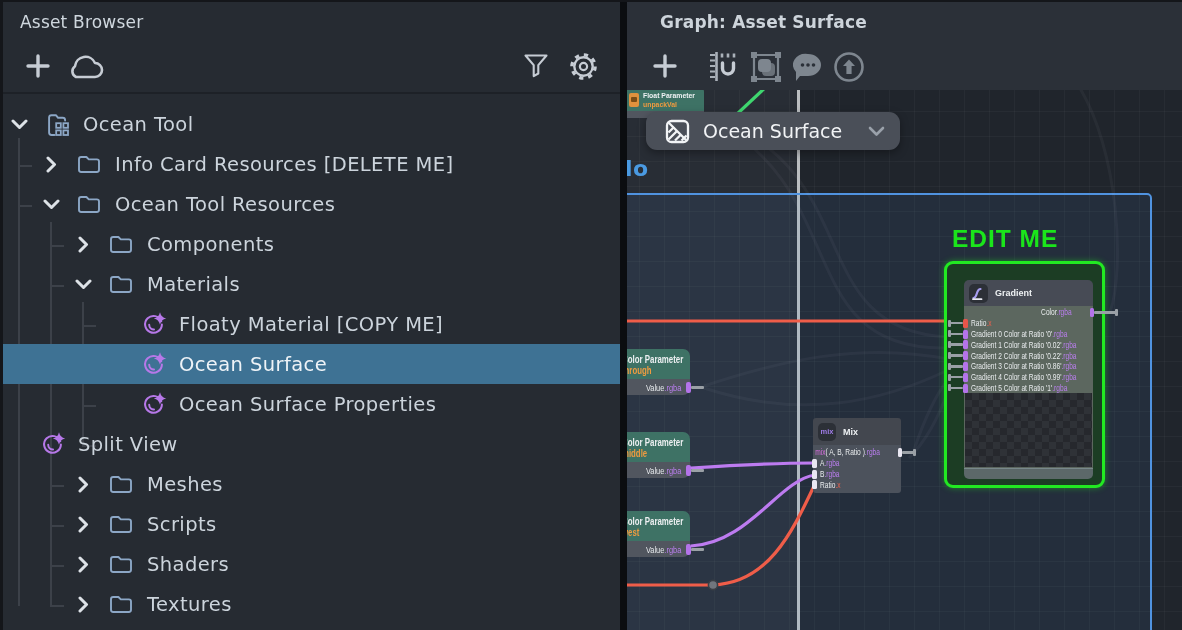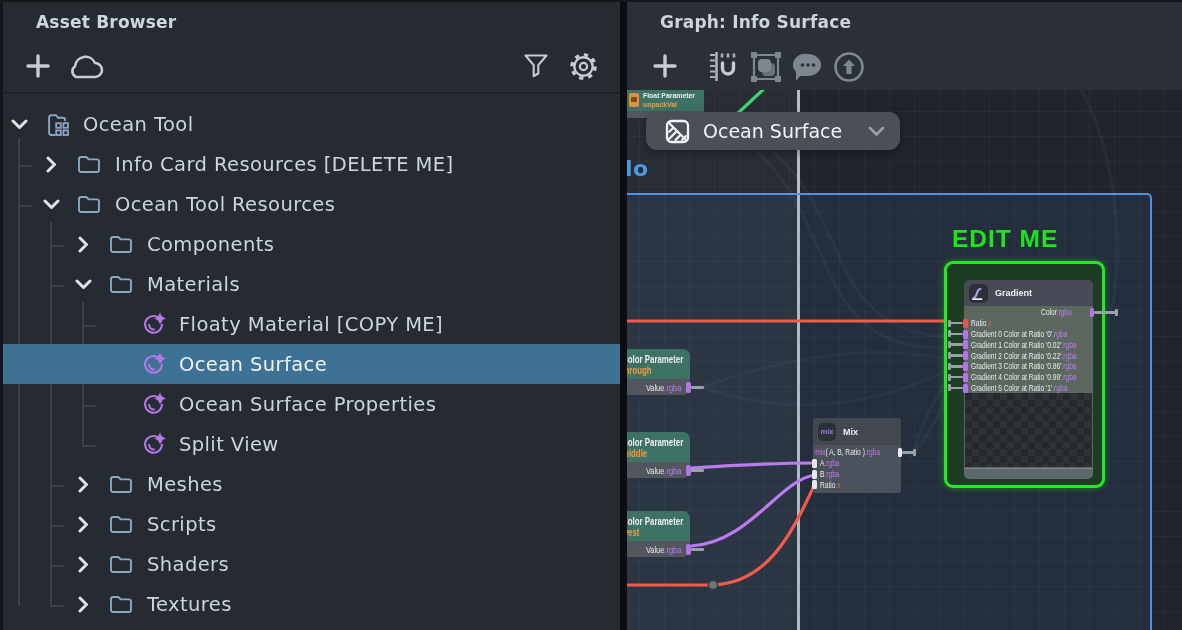--- a/index.html
+++ b/index.html
@@ -8,22 +8,22 @@
 
   
   .asset-panel {
     position:absolute; left:0; top:0; width:620px; height:630px;
     background:#262b32;
   }
   .edge-top { position:absolute; left:0; top:0; width:1182px; height:2px; background:#14161a; z-index:50; }
   .edge-left { position:absolute; left:0; top:0; width:3px; height:630px; background:#14161a; z-index:50; }
   .ab-toolbar-sep { position:absolute; left:0; top:92px; width:620px; height:2px; background:rgba(0,0,0,0.22); }
   .panel-title {
-    position:absolute; left:36px; top:12px; font-family:"DejaVu Sans",sans-serif;
-    font-size:17px; font-weight:bold; color:#cfd7de; letter-spacing:.2px;
+    position:absolute; left:20px; top:12px; font-family:"DejaVu Sans",sans-serif;
+    font-size:17px; font-weight:normal; color:#cfd7de; letter-spacing:.2px;
   }
   .ab-toolbar { position:absolute; left:0; top:40px; width:100%; height:52px; }
   .icon-btn { position:absolute; cursor:pointer; }
   .search-box {
     position:absolute; left:123px; top:7px; width:377px; height:38px;
     background:#1b1e24; border:1px solid #14161a; border-radius:2px;
     display:flex; align-items:center;
   }
   .search-box svg { margin-left:11px; flex:none; }
   .search-input {
@@ -314,21 +314,21 @@
           <span class="tr-chevron"></span>
           <span class="tr-icon">
             <svg width="27" height="27" viewBox="0 0 27 27">
     <path d="M21.3 10.2 a8.4 8.4 0 1 0 0.6 3.4" fill="none" stroke="#b678e8" stroke-width="2" stroke-linecap="round"></path>
     <path d="M9.2 13.8 a4.8 4.8 0 0 0 4.8 4.8" fill="none" stroke="#b678e8" stroke-width="2" stroke-linecap="round"></path>
     <path d="M20 1.3 Q21.1 6.4 26.2 7.5 Q21.1 8.6 20 13.7 Q18.9 8.6 13.8 7.5 Q18.9 6.4 20 1.3 Z" fill="#b678e8"></path>
   </svg>
           </span>
           <span class="tr-label">Ocean Surface Properties</span>
         </div>
-        <div class="tree-row" style="padding-left: 101px;">
+        <div class="tree-row" style="">
           <span class="tr-chevron"></span>
           <span class="tr-icon">
             <svg width="27" height="27" viewBox="0 0 27 27">
     <path d="M21.3 10.2 a8.4 8.4 0 1 0 0.6 3.4" fill="none" stroke="#b678e8" stroke-width="2" stroke-linecap="round"></path>
     <path d="M9.2 13.8 a4.8 4.8 0 0 0 4.8 4.8" fill="none" stroke="#b678e8" stroke-width="2" stroke-linecap="round"></path>
     <path d="M20 1.3 Q21.1 6.4 26.2 7.5 Q21.1 8.6 20 13.7 Q18.9 8.6 13.8 7.5 Q18.9 6.4 20 1.3 Z" fill="#b678e8"></path>
   </svg>
           </span>
           <span class="tr-label">Split View</span>
         </div>
@@ -386,21 +386,21 @@
         </div>
       </div>
   </div>
 </div>
 
 <div class="panel-divider"></div>
 <div class="edge-top"></div>
 <div class="edge-left"></div>
 
 <div class="graph-panel">
-  <div class="graph-title">Graph: Info Surface</div>
+  <div class="graph-title">Graph: Asset Surface</div>
 
   <div class="graph-toolbar">
     <svg class="icon-btn" style="left:25px;top:13px;" width="26" height="26" viewBox="0 0 26 26">
       <path d="M13 3 V23 M3 13 H23" stroke="#c6ccd4" stroke-width="3.4" stroke-linecap="round" fill="none"></path>
     </svg>
     <svg class="icon-btn" style="left:81px;top:10px;" width="33" height="33" viewBox="0 0 33 33">
       <path d="M8.5 2 V31" stroke="#aab1b9" stroke-width="2.6"></path>
       <path d="M2 5 h5 M2 10.5 h5 M2 16 h5 M2 21.5 h5 M2 27 h5" stroke="#aab1b9" stroke-width="2.2"></path>
       <path d="M14 3.5 v4 M20 3.5 v4 M26 3.5 v4" stroke="#aab1b9" stroke-width="2.6"></path>
       <path d="M14.5 13 v5.5 a5.5 5.5 0 0 0 11 0 V13" fill="none" stroke="#c6ccd4" stroke-width="3.4" stroke-linecap="round"></path>

